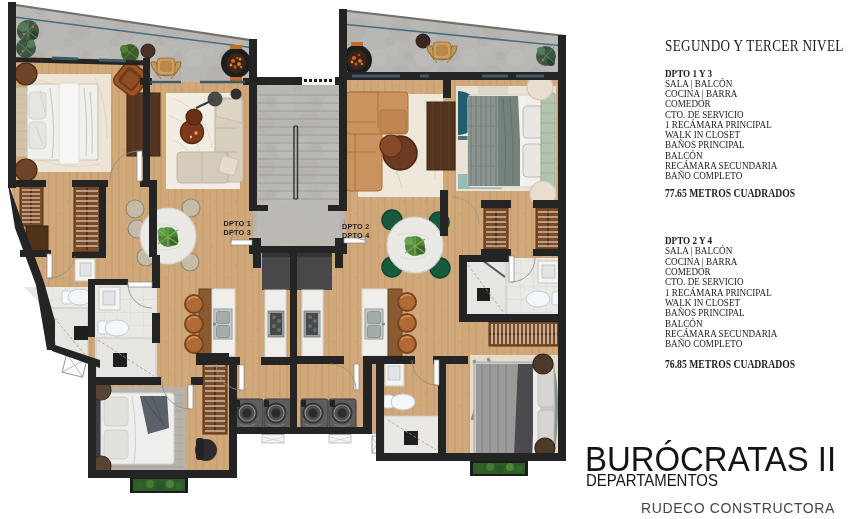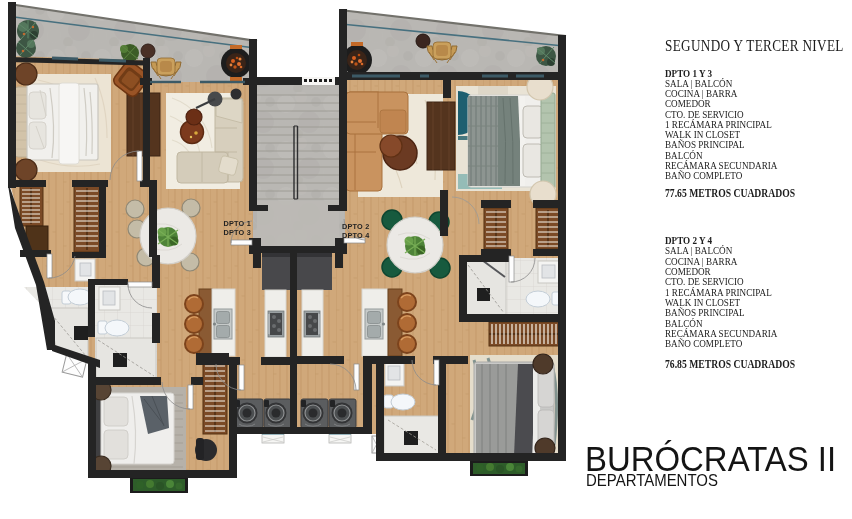--- a/index.html
+++ b/index.html
@@ -745,13 +745,14 @@
 RECÁMARA SECUNDARIA<br>
 BAÑO COMPLETO
 </div>
 
 <div class="txt" style="left:665px;top:357.5px;font-size:11.5px;font-weight:bold;white-space:nowrap;transform-origin:0 0;transform:scaleX(0.84);">76.85 METROS CUADRADOS</div>
 
 <div style="position:absolute;left:585px;top:440px;font-family:'Liberation Sans',sans-serif;font-size:34.5px;color:#141414;white-space:nowrap;transform-origin:0 0;transform:scaleX(0.954);letter-spacing:0px;">BURÓCRATAS II</div>
 
 <div style="position:absolute;left:586px;top:471px;font-family:'Liberation Sans',sans-serif;font-size:17px;color:#141414;white-space:nowrap;transform-origin:0 0;transform:scaleX(0.88);letter-spacing:0px;">DEPARTAMENTOS</div>
 
+<div style="position:absolute;left:641px;top:500px;font-family:'Liberation Sans',sans-serif;font-size:14px;color:#4a4442;white-space:nowrap;letter-spacing:0.6px;">RUDECO CONSTRUCTORA</div>
 </div>
 
 </body></html>

